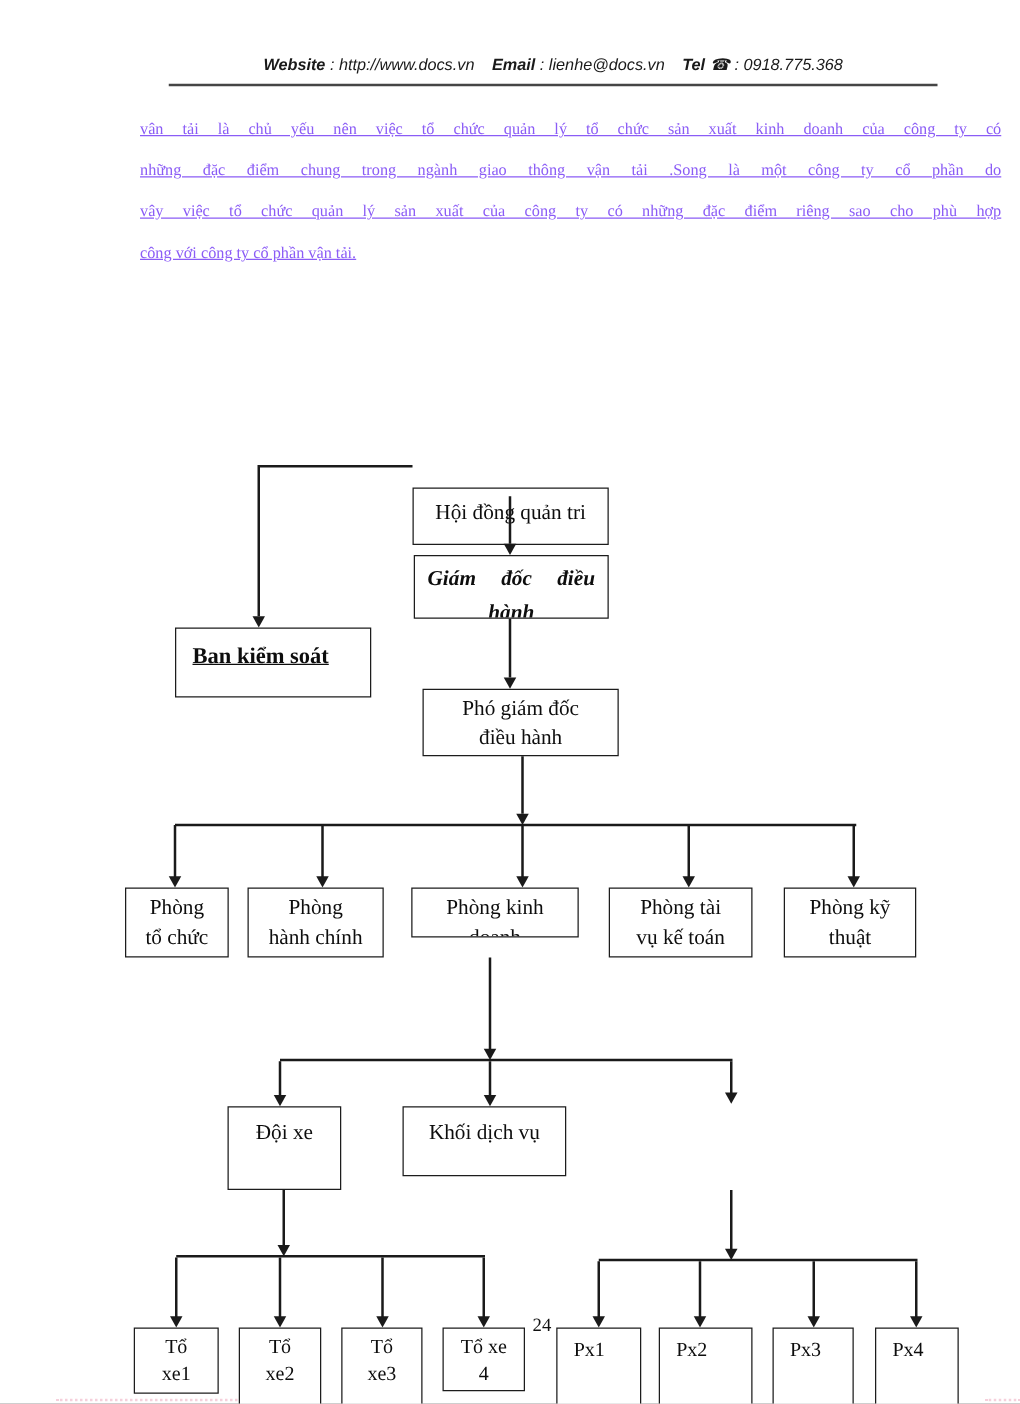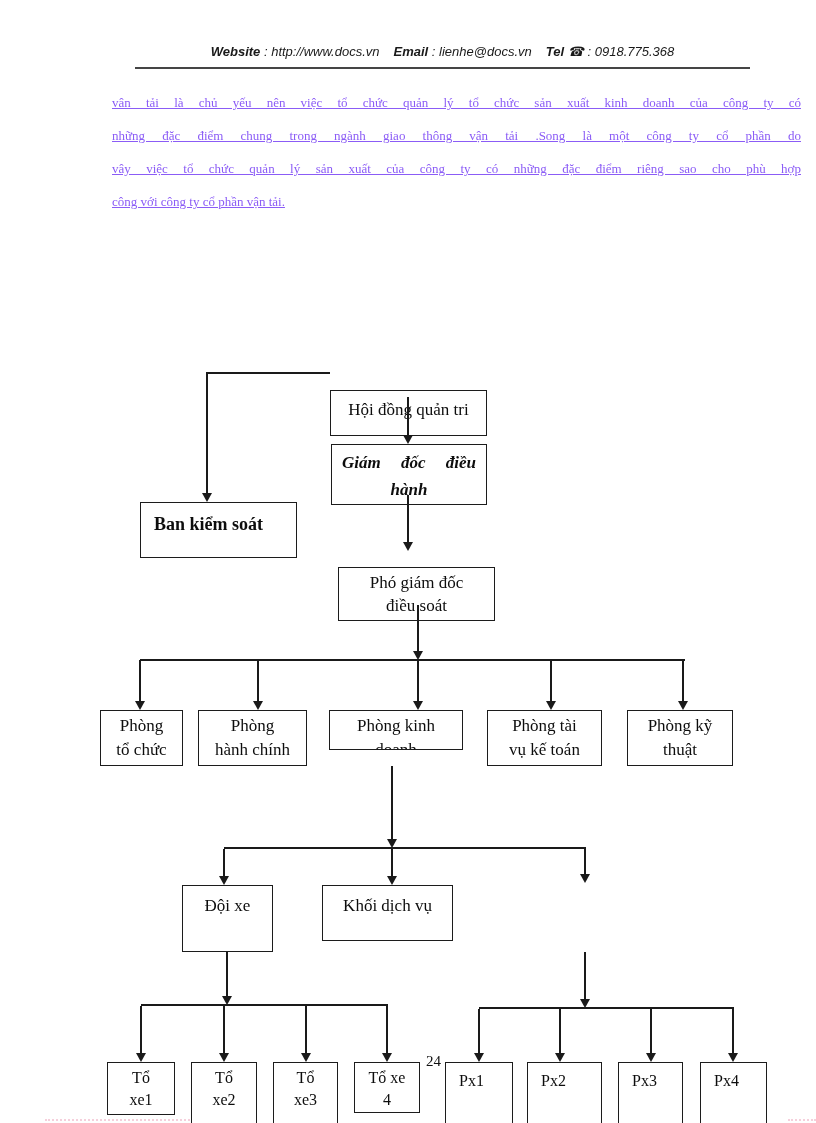--- a/index.html
+++ b/index.html
@@ -28,21 +28,21 @@
   
   .box{
     position:absolute;background:#fff;border:1.5px solid #1c1c1c;
     box-sizing:border-box;text-align:center;font-size:17px;line-height:24px;
     color:#0d0d0d;overflow:hidden;
   }
   .box .bl{display:block;}
   .b-hd{padding-top:7px;margin-top:39px;}
   .b-gd{font-weight:bold;font-style:italic;padding-top:4px;line-height:27px;}
   .b-gd .j{text-align:justify;text-align-last:justify;padding:0 10px;}
-  .b-bks{text-align:left;padding:9px 0 0 13px;font-weight:bold;font-size:18px;}
+  .b-bks{text-align:left;padding:9px 0 0 13px;font-weight:bold;font-size:18px;text-decoration:underline;}
   .b-2l{padding-top:3px;}
   .b-top1{padding-top:8px;}
   .b-px{text-align:left;padding:6px 0 0 13px;font-size:16px;}
   .b-sm{font-size:16px;line-height:22px;padding-top:4px;}
   
   .vl{position:absolute;width:2px;background:#1a1a1a;}
   .hl{position:absolute;height:2px;background:#1a1a1a;}
   .arr{position:absolute;width:0;height:0;
        border-left:5px solid transparent;border-right:5px solid transparent;
        border-top:9px solid #1a1a1a;}
@@ -61,32 +61,32 @@
     <div class="pline">vân tải là chủ yếu nên việc tổ chức quản lý tổ chức sản xuất kinh doanh của công ty có</div>
     <div class="pline">những đặc điểm chung trong ngành giao thông vận tải .Song là một công ty cổ phần do</div>
     <div class="pline">vây việc tổ chức quản lý sản xuất của công ty có những đặc điểm riêng sao cho phù hợp</div>
     <div class="pline last">công với công ty cổ phần vận tải.</div>
   </div>
 
   <div class="box b-hd" style="left:330px;top:351px;width:157px;height:46px;">
     <span class="bl">Hội đồng quản tri</span>
   </div>
 
-  <div class="box b-gd" style="left:331px;top:444px;width:156px;height:61px;">
+  <div class="box b-gd" style="left:331px;top:444px;width:156px;height:51px;">
     <span class="bl j">Giám đốc điều</span>
     <span class="bl">hành</span>
   </div>
 
   <div class="box b-bks" style="left:140px;top:502px;width:157px;height:56px;">
     <span class="bl">Ban kiểm soát</span>
   </div>
 
-  <div class="box b-2l" style="left:338px;top:551px;width:157px;height:54px;line-height:23px;margin-top:16px;">
+  <div class="box b-2l" style="left:338px;top:551px;width:157px;height:54px;line-height:23px;">
     <span class="bl">Phó giám đốc</span>
-    <span class="bl">điều soát</span>
+    <span class="bl">điều hành</span>
   </div>
 
   <div class="box b-2l" style="left:100px;top:710px;width:83px;height:56px;">
     <span class="bl">Phòng</span>
     <span class="bl">tổ chức</span>
   </div>
   <div class="box b-2l" style="left:198px;top:710px;width:109px;height:56px;">
     <span class="bl">Phòng</span>
     <span class="bl">hành chính</span>
   </div>

